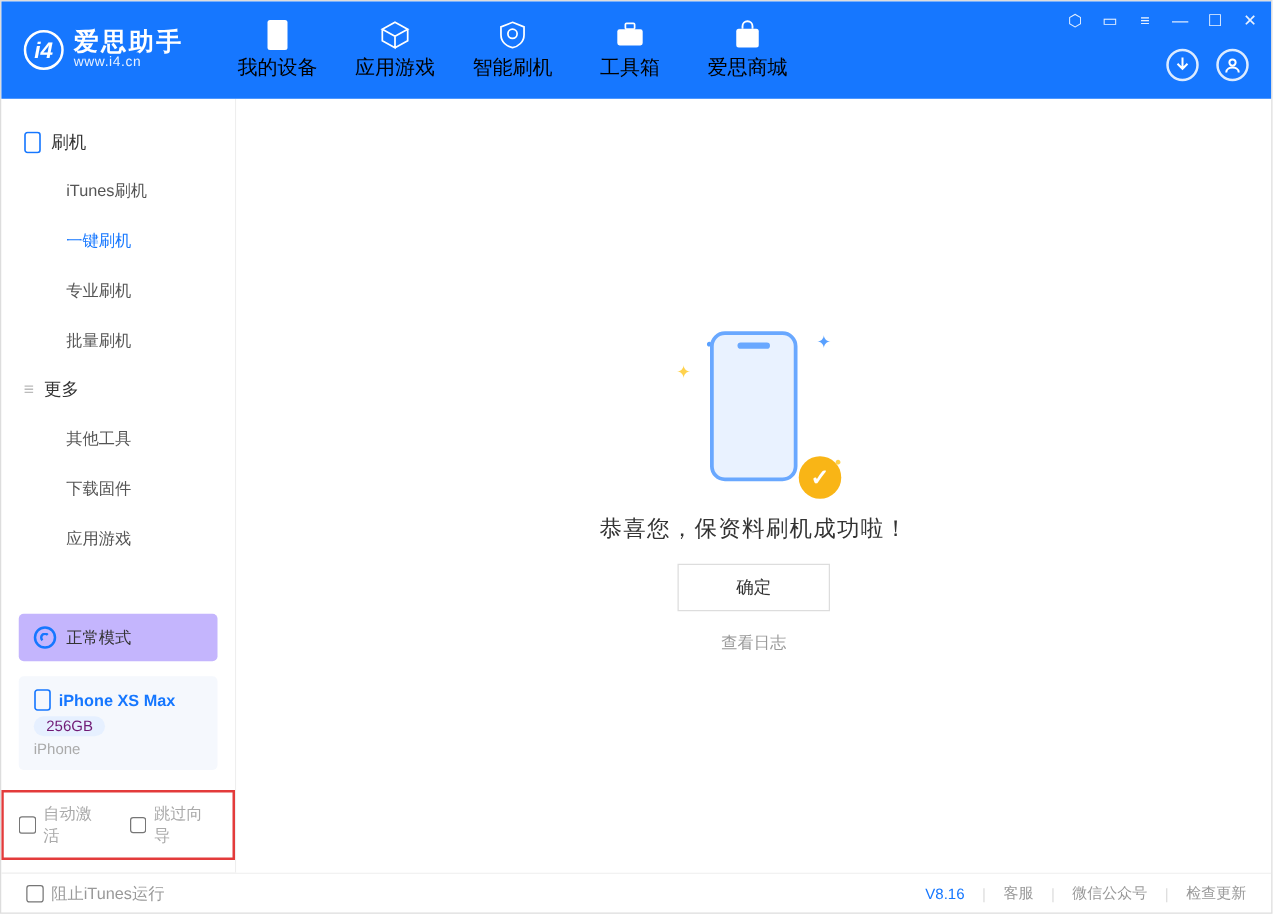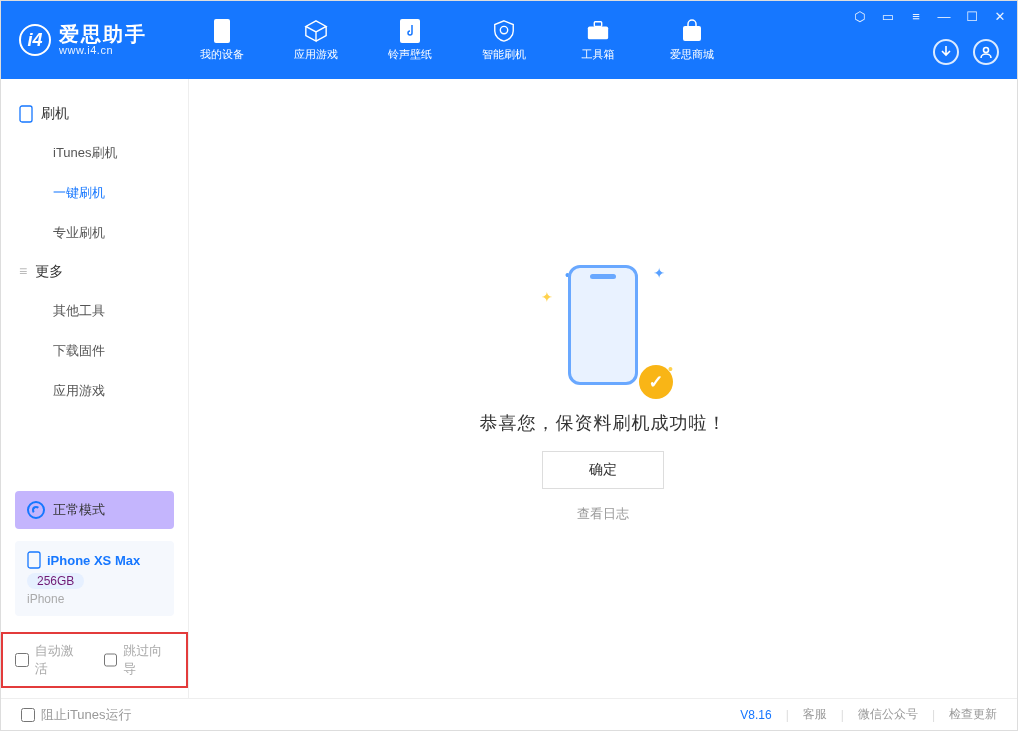--- a/index.html
+++ b/index.html
@@ -5,21 +5,21 @@
 * { margin: 0; padding: 0; box-sizing: border-box; font-family: "Microsoft YaHei", Arial, sans-serif; }
 body { background: #fff; width: 1018px; height: 731px; overflow: hidden; border: 1px solid #ddd; }
 
 .header { background: #1677ff; height: 78px; display: flex; align-items: center; position: relative; }
 .logo { display: flex; align-items: flex-start; padding: 0 18px; color: #ffffff; }
 .logo-icon { width: 32px; height: 32px; border: 2px solid #fff; border-radius: 50%; display: flex; align-items: center; justify-content: center; font-weight: bold; font-style: italic; font-size: 18px; margin-right: 8px; }
 .logo-text { font-size: 20px; font-weight: bold; letter-spacing: 2px; line-height: 1; }
 .logo-sub { font-size: 11px; opacity: .9; letter-spacing: .5px; }
 
 .nav { display: flex; height: 100%; margin-left: 10px; }
-.nav-item { width: 94px; display: flex; flex-direction: column; align-items: center; justify-content: center; color: #ffffff; font-size: 11px; cursor: pointer; gap: 4px; }
+.nav-item { width: 94px; display: flex; flex-direction: column; align-items: center; justify-content: center; color: #000000; font-size: 16px; cursor: pointer; gap: 4px; }
 .nav-icon { width: 24px; height: 24px; display: flex; align-items: center; justify-content: center; }
 
 .titlebar { position: absolute; top: 6px; right: 8px; display: flex; gap: 10px; color: #fff; font-size: 13px; }
 .titlebar .tb { width: 18px; height: 18px; display:flex; align-items:center; justify-content:center; cursor:pointer; opacity:.9;}
 .right-actions { position: absolute; right: 18px; bottom: 14px; display:flex; gap: 14px;}
 .circle-btn { width: 26px; height: 26px; border: 2px solid rgba(255,255,255,.85); border-radius:50%; display:flex; align-items:center; justify-content:center; color:#fff; cursor:pointer;}
 
 .main { display: flex; height: calc(100% - 78px - 32px); }
 .sidebar { width: 188px; border-right: 1px solid #eee; padding-top: 16px; display:flex; flex-direction:column;}
 .side-group-title { display:flex; align-items:flex-start; gap:8px; padding: 10px 18px; color:#333; font-size:14px; cursor:default;}
@@ -81,29 +81,20 @@
     <div class="nav-item">
         <div class="nav-icon">
           <svg width="26" height="26" viewBox="0 0 26 26">
             <path d="M13 2 L24 8 L13 14 L2 8 Z M2 8 V18 L13 24 V14 M24 8 V18 L13 24" fill="none" stroke="#fff" stroke-width="1.5"></path>
           </svg>
         </div>
         <span>应用游戏</span>
       </div>
     <div class="nav-item">
         <div class="nav-icon">
-          <svg width="22" height="26" viewBox="0 0 22 26">
-            <rect x="1" y="1" width="20" height="24" rx="2" fill="#fff"></rect>
-            <path d="M13 7 V15 A2 2 0 1 1 11 13" fill="none" stroke="#1677ff" stroke-width="1.5"></path>
-          </svg>
-        </div>
-        <span>铃声壁纸</span>
-      </div>
-    <div class="nav-item">
-        <div class="nav-icon">
           <svg width="26" height="26" viewBox="0 0 26 26">
             <path d="M13 2 L23 6 V13 C23 19 18 23 13 24 C8 23 3 19 3 13 V6 Z" fill="none" stroke="#fff" stroke-width="1.5"></path>
             <circle cx="13" cy="12" r="4" fill="none" stroke="#fff" stroke-width="1.5"></circle>
           </svg>
         </div>
         <span>智能刷机</span>
       </div>
     <div class="nav-item">
         <div class="nav-icon">
           <svg width="26" height="22" viewBox="0 0 26 22">
@@ -150,20 +141,21 @@
   <div class="sidebar">
     <div class="side-group-title">
       <svg width="14" height="18">
           <rect x="1" y="1" width="12" height="16" rx="2" fill="none" stroke="#1677ff" stroke-width="1.3"></rect>
         </svg>
       <span>刷机</span>
     </div>
     <div class="side-item">iTunes刷机</div>
     <div class="side-item active">一键刷机</div>
     <div class="side-item">专业刷机</div>
+    <div class="side-item">批量刷机</div>
 
     <div class="side-group-title">
       <span style="color:#bbb">≡</span>
       <span>更多</span>
     </div>
     <div class="side-item">其他工具</div>
     <div class="side-item">下载固件</div>
     <div class="side-item">应用游戏</div>
 
     <div class="spacer"></div>

